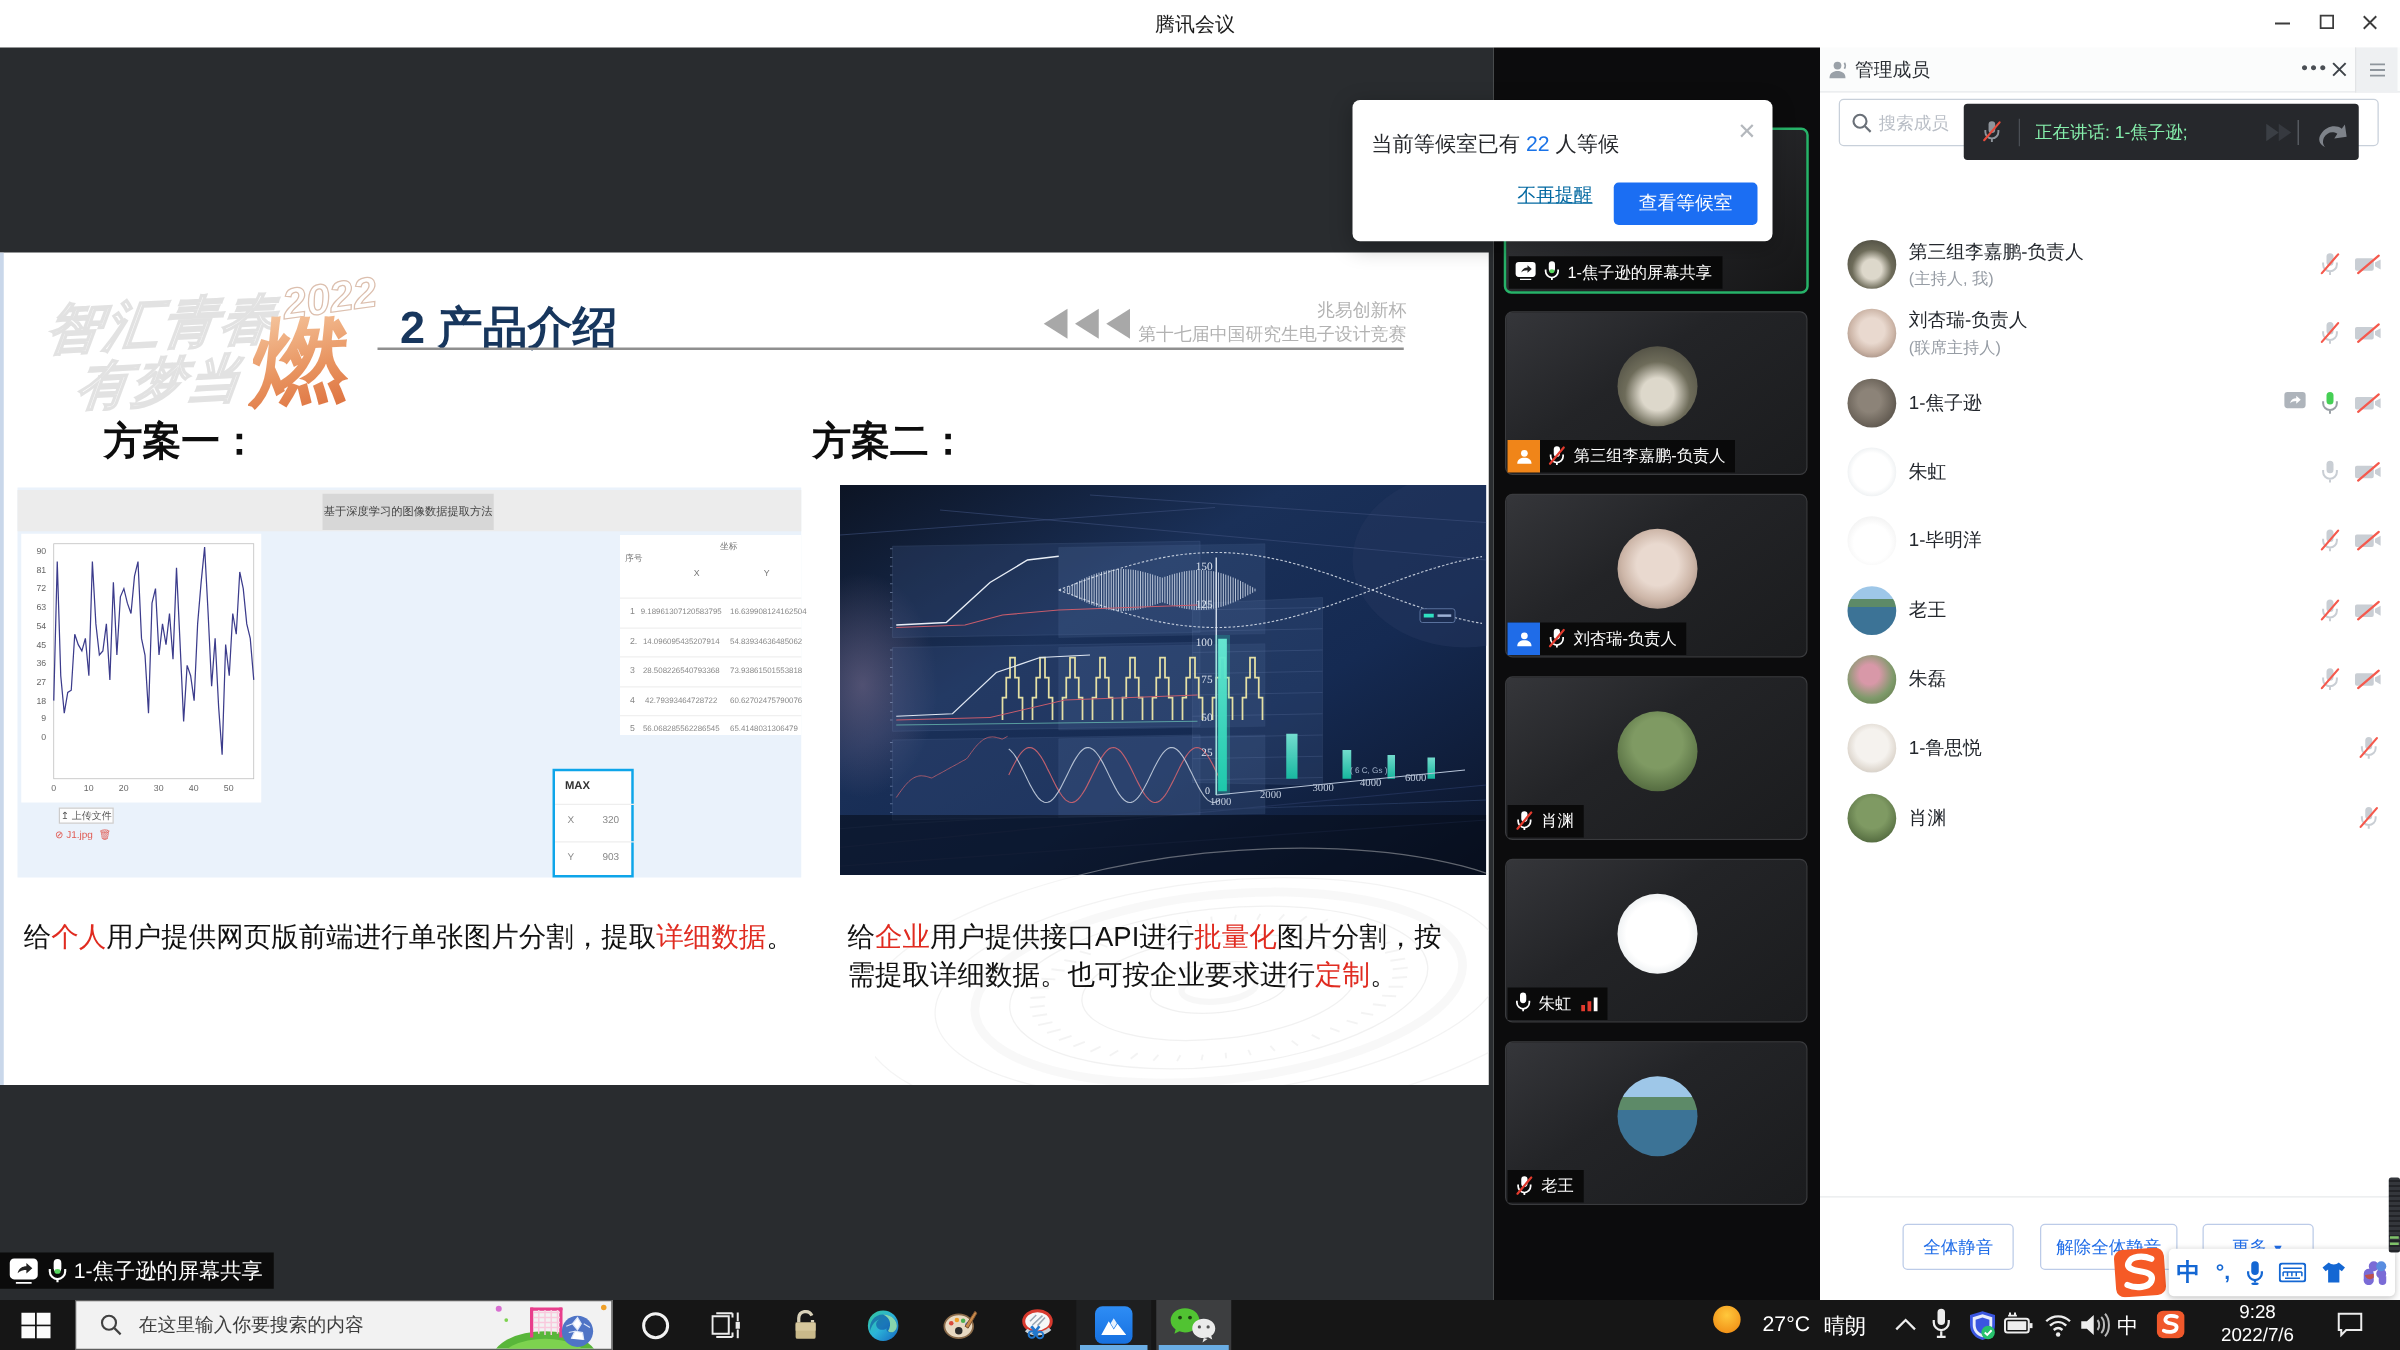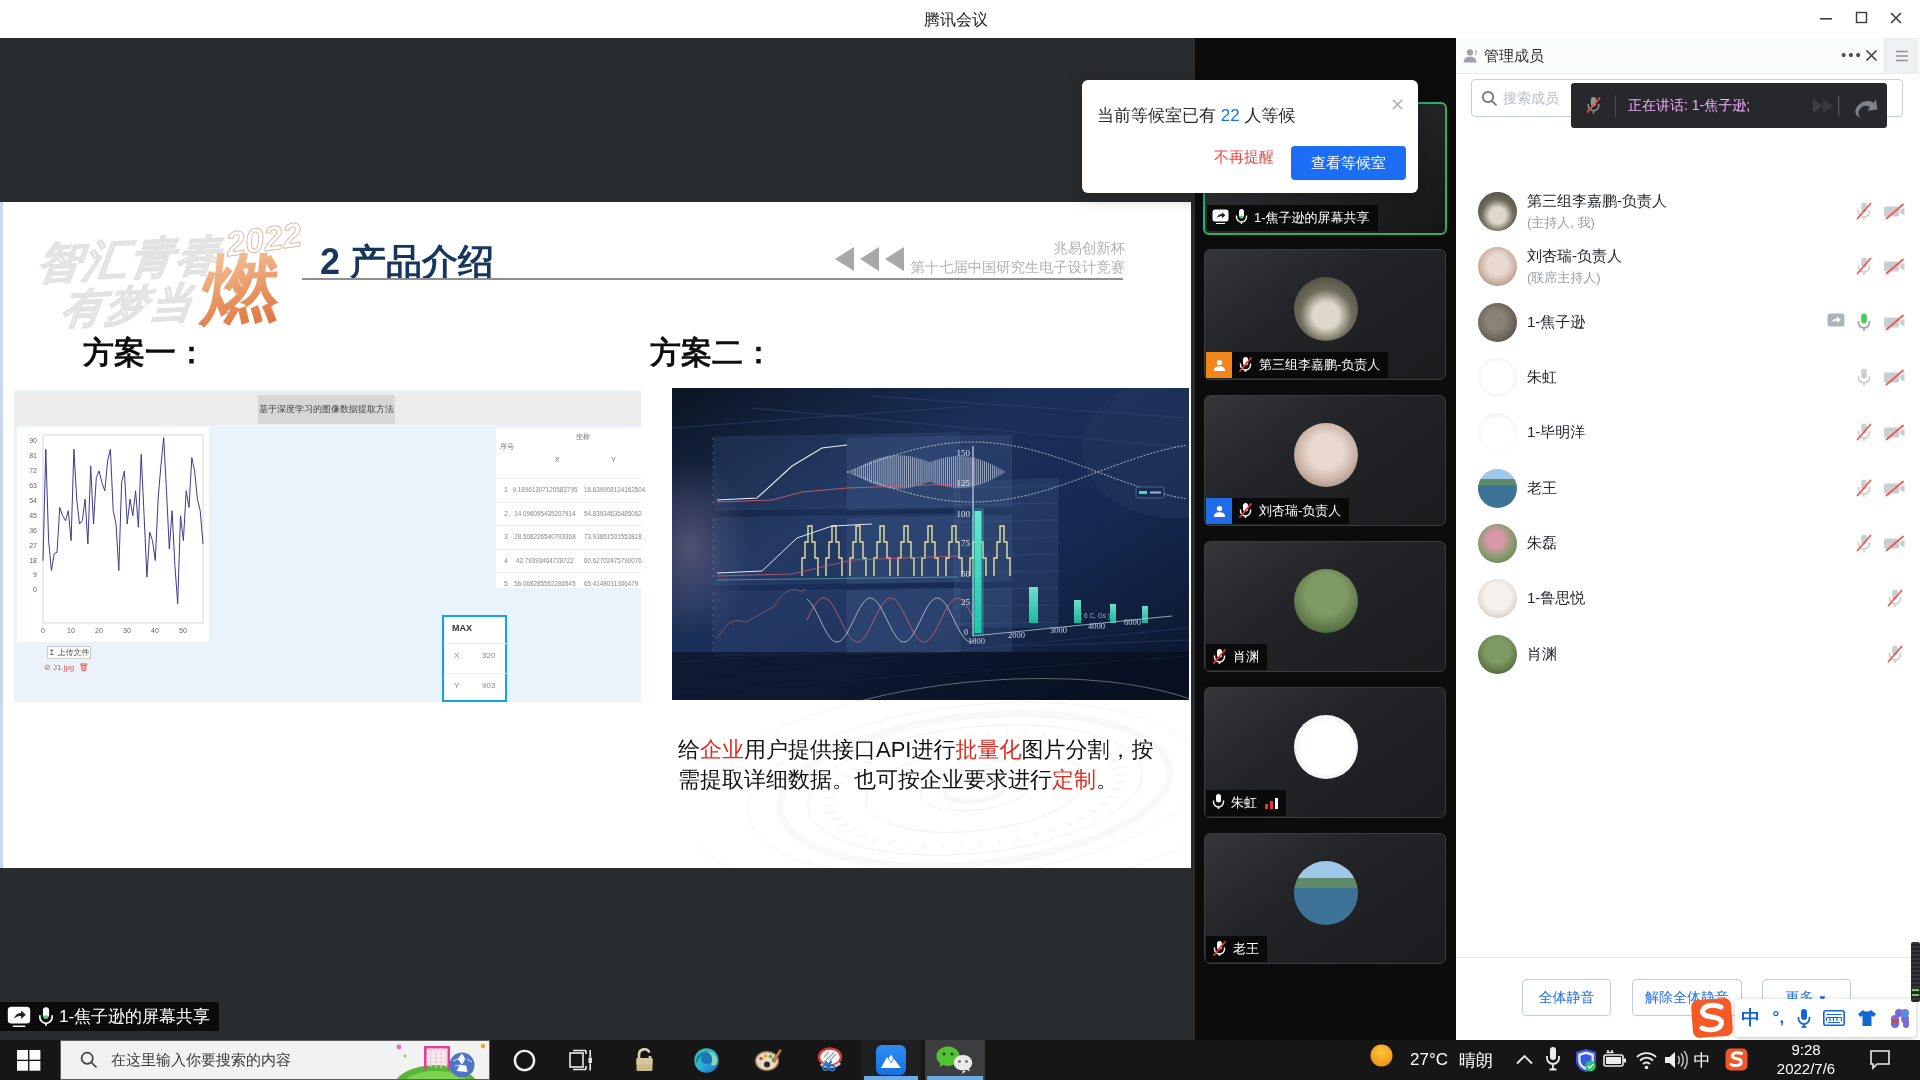--- a/index.html
+++ b/index.html
@@ -51,21 +51,21 @@
 .prow{position:absolute;left:1456px;width:464px;height:55px;}
 .prow .av{position:absolute;left:22px;top:8px;width:39px;height:39px;border-radius:50%;}
 .prow .nm{position:absolute;left:71px;font-size:15px;color:#23272d;}
 .prow .sub{position:absolute;left:71px;font-size:13px;color:#969ca4;}
 #pfoot{left:1456px;top:957px;width:464px;height:83px;background:#fff;border-top:1px solid #e8eaec;}
 .fbtn{position:absolute;height:37px;border:1px solid #bccbe8;border-radius:4px;background:#fff;color:#1f6ce8;font-size:14px;text-align:center;line-height:35px;}
 
 #dialog{left:1082px;top:80px;width:336px;height:113px;background:#fff;border-radius:6px;box-shadow:0 4px 18px rgba(0,0,0,0.28);}
 #dialog .msg{position:absolute;left:15px;top:24px;font-size:17px;color:#26282c;}
 #dialog .x{position:absolute;right:13px;top:14px;font-size:18px;color:#b4b8bd;}
-#dialog .link{position:absolute;left:121px;top:55px;width:82px;height:44px;line-height:44px;text-align:center;font-size:15px;color:#ef4444;}
+#dialog .link{position:absolute;left:121px;top:55px;width:82px;height:44px;line-height:44px;text-align:center;font-size:15px;color:#0369a1;text-decoration:underline;}
 #dialog .btn{position:absolute;left:209px;top:66px;width:115px;height:34px;background:#1b6ef3;border-radius:4px;color:#fff;font-size:15px;text-align:center;line-height:34px;}
 
 #shareind{left:0px;top:1002px;width:219px;height:29px;background:#0b0b0b;display:flex;align-items:center;color:#fff;font-size:17px;}
 
 #sogou{left:1735px;top:999px;width:181px;height:38px;background:#fff;border-radius:4px;box-shadow:0 1px 5px rgba(0,0,0,0.25);display:flex;align-items:center;justify-content:space-around;}
 #slogo{left:1690px;top:998px;width:44px;height:40px;}
 #volbar{left:1911px;top:942px;width:9px;height:60px;background:repeating-linear-gradient(180deg,#34373c 0 2px,#222428 2px 4px);border-radius:2px;}
 
 #taskbar{left:0;top:1040px;width:1920px;height:40px;background:#161616;}
 #tsearch{left:60px;top:1040px;width:430px;height:40px;background:#f2f2f2;border:1px solid #5e5e5e;display:flex;align-items:center;overflow:hidden;}
@@ -286,20 +286,21 @@
           <ellipse cx="275" cy="148" rx="110" ry="41" stroke-width="1" opacity="0.5"></ellipse>
           <ellipse cx="275" cy="148" rx="168" ry="63" stroke-width="1" opacity="0.5"></ellipse>
           <ellipse cx="275" cy="148" rx="228" ry="85" stroke-width="1" opacity="0.45"></ellipse>
           <ellipse cx="275" cy="148" rx="288" ry="108" stroke-width="1" opacity="0.4"></ellipse>
           <ellipse cx="275" cy="148" rx="196" ry="74" stroke-width="7" opacity="0.25"></ellipse>
           <path d="M415.0 148.0 L427.0 148.0 M413.8 154.9 L425.7 155.4 M410.2 161.6 L421.8 162.8 M404.3 168.1 L415.4 169.8 M396.2 174.2 L406.6 176.5 M386.1 180.0 L395.6 182.7 M374.0 185.1 L382.5 188.3 M360.2 189.7 L367.5 193.2 M345.0 193.5 L351.0 197.4 M328.6 196.5 L333.2 200.7 M311.2 198.7 L314.3 203.1 M293.3 200.1 L294.8 204.5 M275.0 200.5 L275.0 205.0 M256.7 200.1 L255.2 204.5 M238.8 198.7 L235.7 203.1 M221.4 196.5 L216.8 200.7 M205.0 193.5 L199.0 197.4 M189.8 189.7 L182.5 193.2 M176.0 185.1 L167.5 188.3 M163.9 180.0 L154.4 182.7 M153.8 174.2 L143.4 176.5 M145.7 168.1 L134.6 169.8 M139.8 161.6 L128.2 162.8 M136.2 154.9 L124.3 155.4 M135.0 148.0 L123.0 148.0 M136.2 141.1 L124.3 140.6 M139.8 134.4 L128.2 133.2 M145.7 127.9 L134.6 126.2 M153.8 121.8 L143.4 119.5 M163.9 116.0 L154.4 113.3 M176.0 110.9 L167.5 107.7 M189.8 106.3 L182.5 102.8 M205.0 102.5 L199.0 98.6 M221.4 99.5 L216.8 95.3 M238.8 97.3 L235.7 92.9 M256.7 95.9 L255.2 91.5 M275.0 95.5 L275.0 91.0 M293.3 95.9 L294.8 91.5 M311.2 97.3 L314.3 92.9 M328.6 99.5 L333.2 95.3 M345.0 102.5 L351.0 98.6 M360.2 106.3 L367.5 102.8 M374.0 110.9 L382.5 107.7 M386.1 116.0 L395.6 113.3 M396.2 121.7 L406.6 119.5 M404.3 127.9 L415.4 126.2 M410.2 134.4 L421.8 133.2 M413.8 141.1 L425.7 140.6" stroke-width="1.5" opacity="0.45"></path>
           <ellipse cx="275" cy="148" rx="30" ry="11" stroke-width="5" opacity="0.3"></ellipse>
         </g>
       </svg>
 
+    <div class="abs bodytxt" style="left:19px;top:533px;width:640px;">给<span class="red">个人</span>用户提供网页版前端进行单张图片分割，提取<span class="red">详细数据</span>。</div>
     <div class="abs bodytxt" style="left:678px;top:533px;width:500px;">给<span class="red">企业</span>用户提供接口API进行<span class="red">批量化</span>图片分割，按<br>需提取详细数据。也可按企业要求进行<span class="red">定制</span>。</div>
   </div>
 
 </div>
 
 <div class="abs" id="strip"></div>
 
 <div class="abs" style="left:1203px;top:102px;width:244px;height:133px;border:2px solid #27b369;border-radius:6px;background:linear-gradient(140deg,#404144 0%,#28292c 45%,#151516 100%);">
   <div class="tlabel" style="left:2px;bottom:2px;">
     <span class="shicon" style="margin:0 6px 0 5px;"><svg width="17" height="15" viewBox="0 0 17 15">
@@ -432,21 +433,21 @@
   <div class="abs" style="left:31px;top:10px;font-size:14px;color:#b9bec6;">搜索成员</div>
 </div>
 <div class="abs" id="toast">
   <svg style="margin-left:13px;" width="19" height="21" viewBox="0 0 20 21">
       <rect x="7.2" y="1.5" width="5.6" height="10" rx="2.8" fill="#8f959c"></rect>
       <path d="M4.5 9 L4.5 10.5 A5.5 5.5 0 0 0 15.5 10.5 L15.5 9" stroke="#8f959c" stroke-width="1.6" fill="none"></path>
       <path d="M10 16.5 L10 19" stroke="#8f959c" stroke-width="1.6"></path>
       <path d="M3.5 17.5 L16.5 2.5" stroke="#e84b3c" stroke-width="1.8" stroke-linecap="round"></path>
     </svg>
   <div style="width:1px;height:22px;background:#4a4e54;margin:0 12px 0 12px;"></div>
-  <div style="font-size:14px;color:#f0abfc;">正在讲话: 1-焦子逊;</div>
+  <div style="font-size:14px;color:#86efac;">正在讲话: 1-焦子逊;</div>
   <svg class="abs" style="left:240px;top:8px;" width="70" height="30" viewBox="0 0 70 30">
     <path d="M2 8 L12 15 L2 22 Z" fill="#3b3f45"></path>
       <path d="M12 8 L22 15 L12 22 Z" fill="#36393f"></path>
     <rect x="27" y="5" width="1.2" height="20" fill="#55595f"></rect>
     <path d="M46 15 C51 9 59 9 63 13 L66 10 L66 20 L56 20 L59 16.5 C55 13.5 51 14.5 48 18 C46.5 20.5 46 23 48 26 C43 23 43 18 46 15 Z" fill="#7e838a" transform="rotate(-8 55 17)"></path>
   </svg>
 </div>
 <div class="abs" id="tabs">
 </div>
 

